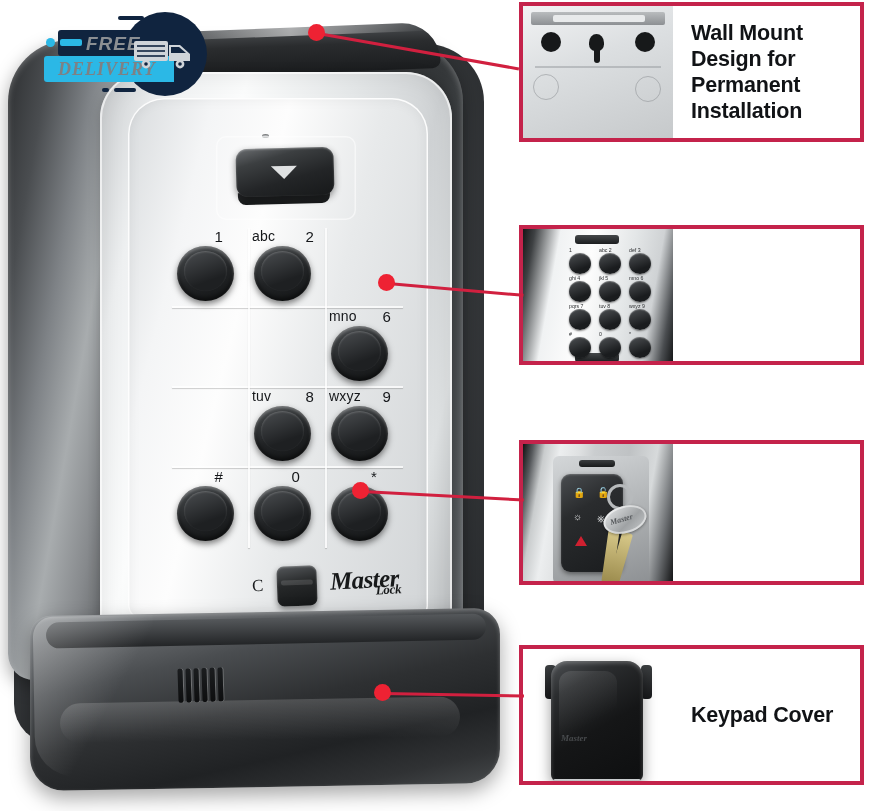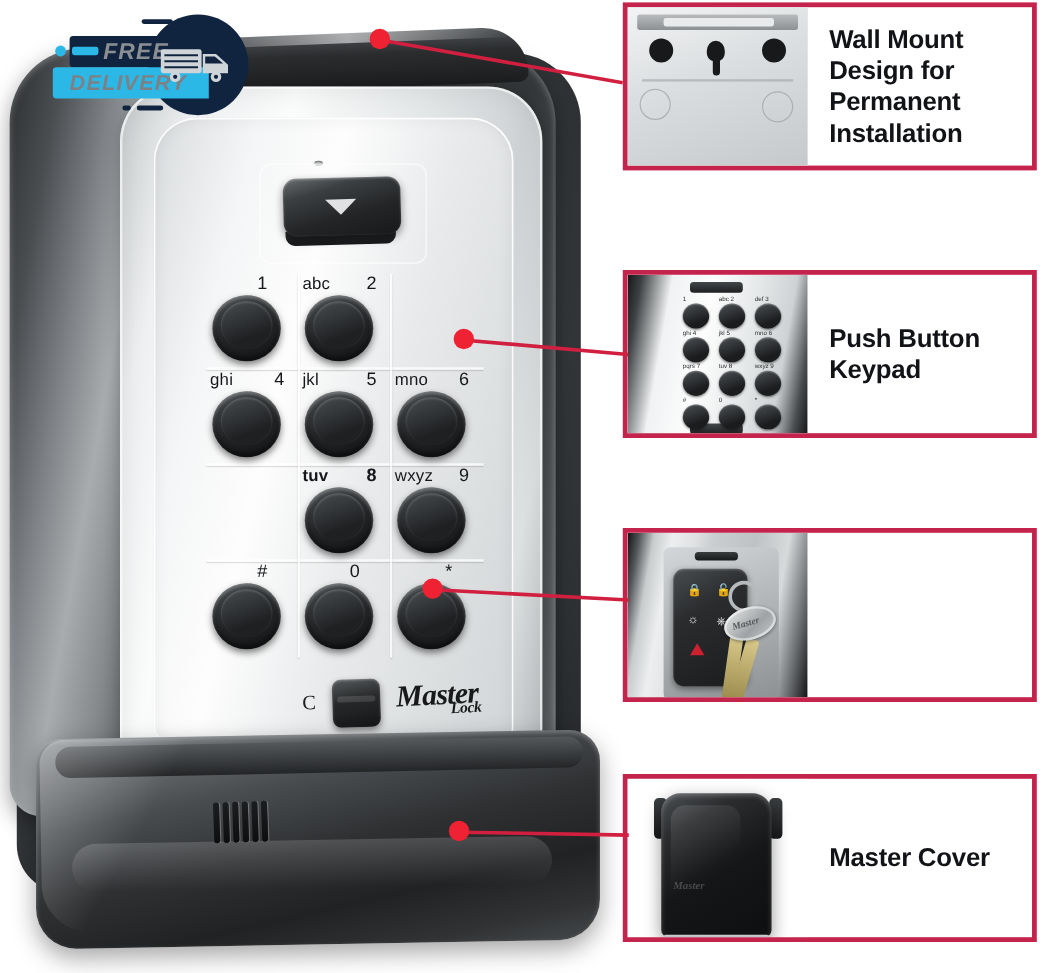--- a/index.html
+++ b/index.html
@@ -110,21 +110,21 @@
   #badge{position:absolute;left:22px;top:8px;width:185px;height:92px;}
   .bd-circle{position:absolute;right:0;top:4px;width:84px;height:84px;border-radius:50%;
      background:#10243f;}
   .bd-bar1{position:absolute;left:36px;top:22px;width:120px;height:26px;background:#10243f;
      border-radius:3px 0 0 3px;}
   .bd-bar2{position:absolute;left:22px;top:48px;width:130px;height:26px;background:#2bb8e6;
      border-radius:3px 0 0 3px;}
   .bd-t1{position:absolute;left:64px;top:25px;font-size:19px;font-weight:bold;font-style:italic;
      color:#8b8f93;letter-spacing:1px;font-family:"Liberation Sans",sans-serif;}
   .bd-t2{position:absolute;left:36px;top:51px;font-size:18px;font-weight:bold;font-style:italic;
-     color:#7d8185;letter-spacing:1px;font-family:Liberation Sans, sans-serif;}
+     color:#7d8185;letter-spacing:1px;font-family:Liberation Serif, serif;}
   .bd-dash{position:absolute;background:#2bb8e6;border-radius:2px;}
   .bd-dash.d{background:#10243f;}
   .bd-truck{position:absolute;right:8px;top:28px;width:66px;height:34px;}
 
   
   .callout{position:absolute;border:4px solid #c4234b;background:#ffffff;display:flex;
      align-items:stretch;overflow:hidden;}
   .co-thumb{position:relative;flex:0 0 150px;overflow:hidden;background:#d9dcde;}
   .co-text{flex:1;display:flex;align-items:center;padding-left:18px;padding-right:8px;}
   .co-text span{font-size:21.5px;font-weight:bold;line-height:1.22;color:#111316;
@@ -228,42 +228,28 @@
           </div>
           <div class="kbtn"></div>
         </div>
         <div class="kcell" style="left: 77px; top: 0px;">
           <div class="klabel">
             <span class="ltr">abc</span>
             <span class="num">2</span>
           </div>
           <div class="kbtn"></div>
         </div>
-        <div class="kcell" style="left: 0px; top: 80px;">
-          <div class="klabel">
-            <span class="ltr">ghi</span>
-            <span class="num">4</span>
-          </div>
-          <div class="kbtn"></div>
-        </div>
-        <div class="kcell" style="left: 77px; top: 80px;">
-          <div class="klabel">
-            <span class="ltr">jkl</span>
-            <span class="num">5</span>
-          </div>
-          <div class="kbtn"></div>
-        </div>
         <div class="kcell" style="left: 154px; top: 80px;">
           <div class="klabel">
             <span class="ltr">mno</span>
             <span class="num">6</span>
           </div>
           <div class="kbtn"></div>
         </div>
-        <div class="kcell" style="left: 77px; top: 160px; font-weight: bold;">
+        <div class="kcell" style="left: 77px; top: 160px;">
           <div class="klabel">
             <span class="ltr">tuv</span>
             <span class="num">8</span>
           </div>
           <div class="kbtn"></div>
         </div>
         <div class="kcell" style="left: 154px; top: 160px;">
           <div class="klabel">
             <span class="ltr">wxyz</span>
             <span class="num">9</span>
@@ -392,23 +378,20 @@
           <div class="kl" style="left: 106px; top: 74px;">wxyz 9</div>
           <div class="kb" style="left: 106px; top: 80px;"></div>
           <div class="kl" style="left: 46px; top: 102px;">#</div>
           <div class="kb" style="left: 46px; top: 108px;"></div>
           <div class="kl" style="left: 76px; top: 102px;">0</div>
           <div class="kb" style="left: 76px; top: 108px;"></div>
           <div class="kl" style="left: 106px; top: 102px;">*</div>
           <div class="kb" style="left: 106px; top: 108px;"></div>
         </div>
     </div>
-    <div class="co-text">
-      <span>Push Button Keypad</span>
-    </div>
   </div>
 
   <div class="callout" style="left:519px;top:440px;width:345px;height:145px;">
     <div class="co-thumb">
       <div class="t3">
         <div class="cav"></div>
         <div class="slot"></div>
         <div class="fob"></div>
         <span class="fb" style="left:50px;top:44px;">🔒</span>
         <span class="fb" style="left:74px;top:44px;">🔓</span>
@@ -430,17 +413,17 @@
       <div class="t4">
         <div class="ear" style="left:22px;"></div>
         <div class="ear" style="left:118px;"></div>
         <div class="cover"></div>
         <div class="hl"></div>
         <div class="emb">Master</div>
         <div class="base"></div>
       </div>
     </div>
     <div class="co-text">
-      <span>Master Cover</span>
+      <span>Keypad Cover</span>
     </div>
   </div>
 
 </div>
 
 </body></html>

